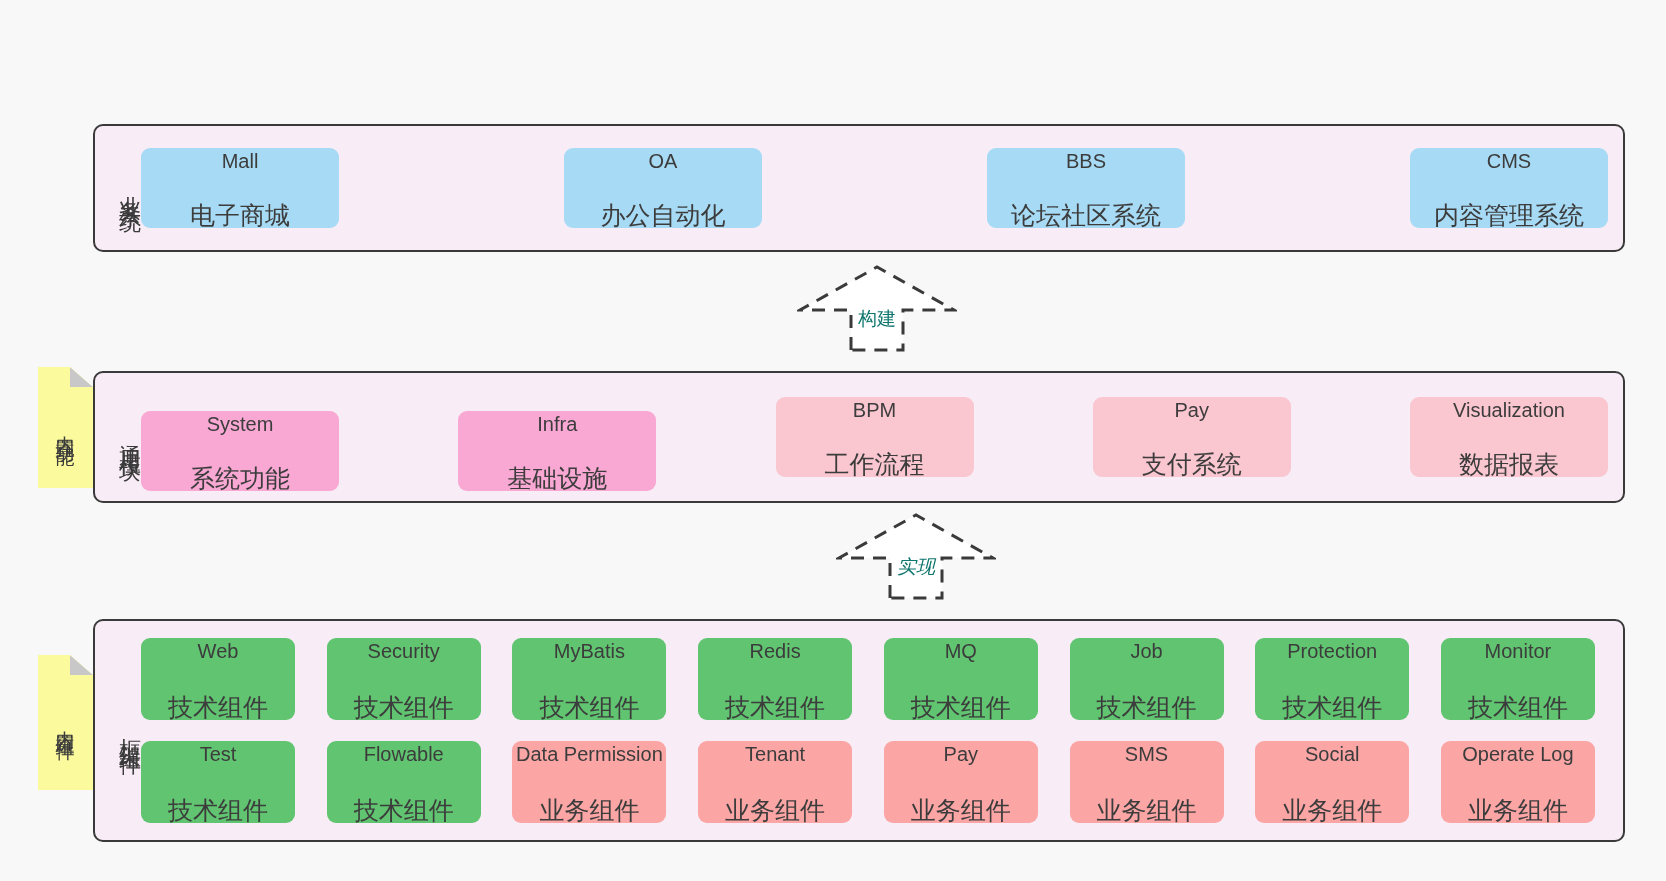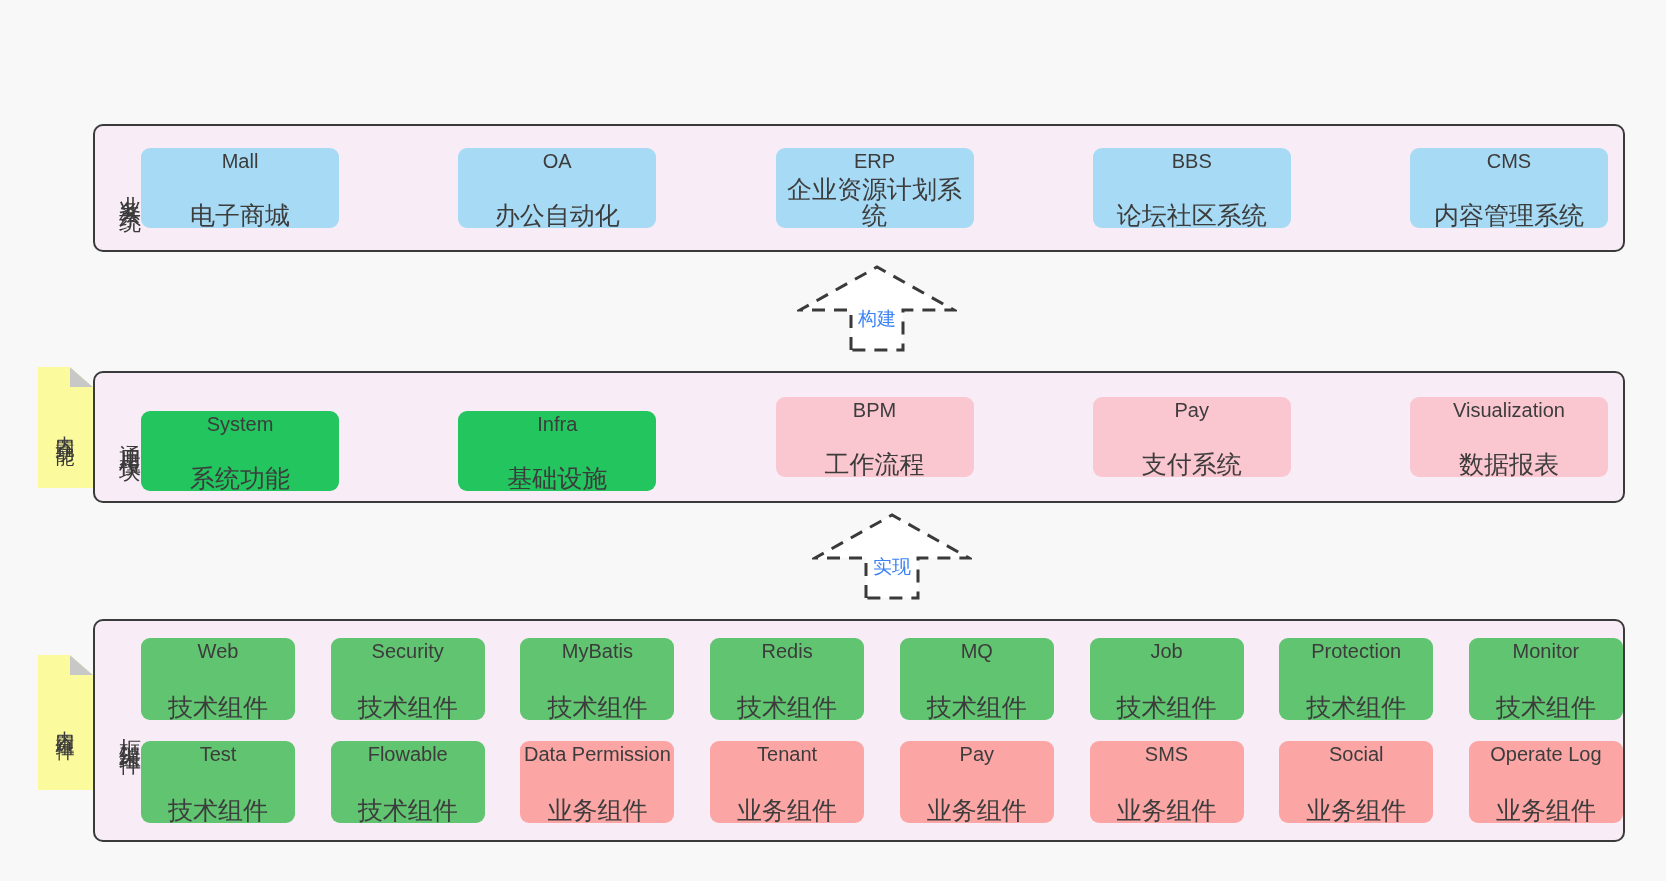--- a/index.html
+++ b/index.html
@@ -24,33 +24,34 @@
     font-size:22px; letter-spacing:5px; line-height:1;
     color:#3a3a3a; padding-left:15px; width:31px; box-sizing:content-box;
     flex:0 0 auto; text-align:center;
   }
   .boxes-area {
     flex:1; display:flex; justify-content:space-between;
     padding-right:15px; align-items:center;
   }
   .boxes-col {
     flex:1; display:flex; flex-direction:column; gap:21px;
+    padding-right:28px;
   }
   .boxes-row { display:flex; justify-content:space-between; }
 
   
   .box {
     width:198px; height:80px; border-radius:9px;
     display:flex; flex-direction:column; justify-content:space-between;
     text-align:center; line-height:26px; font-size:20px;
   }
   .box .sub { font-size:25px; }
   .box-sm { width:154px; height:82px; }
   .v-blue        { background:#a7daf4; }
-  .v-red         { background:#22c55e;margin-top:28px; }
+  .v-red         { background:#f9a8d4;margin-top:28px; }
   .v-pink        { background:#fac6d0; }
   .v-green-dark  { background:#60c470; }
   .v-green-light { background:#fca5a5; }
 
   
   .note {
     position:absolute; left:38px; width:55px; box-sizing:border-box;
     background:#fbfa9d; color:#3a3a3a;
     clip-path:polygon(0 0, calc(100% - 23px) 0, 100% 20px, 100% 100%, 0 100%);
     display:flex; align-items:center; justify-content:center;
@@ -63,47 +64,43 @@
   .note-1 { top:367px; height:121px; }
   .note-2 { top:655px; height:135px; }
   .note-text {
     writing-mode:vertical-rl; text-orientation:upright;
     font-size:19px; letter-spacing:4px; line-height:1;
   }
 
   
   .arrow { position:absolute; width:160px; height:88px; }
   .arrow-1 { left:797px; top:264px; }
-  .arrow-2 { left:812px; top:512px; }
+  .arrow-2 { left:836px; top:512px;font-style:italic; }
   .arrow svg { display:block; }
   .arrow-label {
     position:absolute; left:50%; top:62%; transform:translate(-50%,-50%);
-    background:#ffffff; padding:0 3px; font-size:19px; color:#3b82f6;
+    background:#ffffff; padding:0 3px; font-size:19px; color:#0f766e;
     white-space:nowrap;
   }
 </style>
 </head>
 <body>
 
 <div class="canvas">
 
   <div class="layer layer-business">
     <div class="side-label">业务系统</div>
     <div class="boxes-area">
       <div class="box v-blue">
         <div>Mall</div>
         <div class="sub">电子商城</div>
       </div>
       <div class="box v-blue">
         <div>OA</div>
         <div class="sub">办公自动化</div>
-      </div>
-      <div class="box v-blue">
-        <div>ERP</div>
-        <div class="sub">企业资源计划系统</div>
       </div>
       <div class="box v-blue">
         <div>BBS</div>
         <div class="sub">论坛社区系统</div>
       </div>
       <div class="box v-blue">
         <div>CMS</div>
         <div class="sub">内容管理系统</div>
       </div>
     </div>

